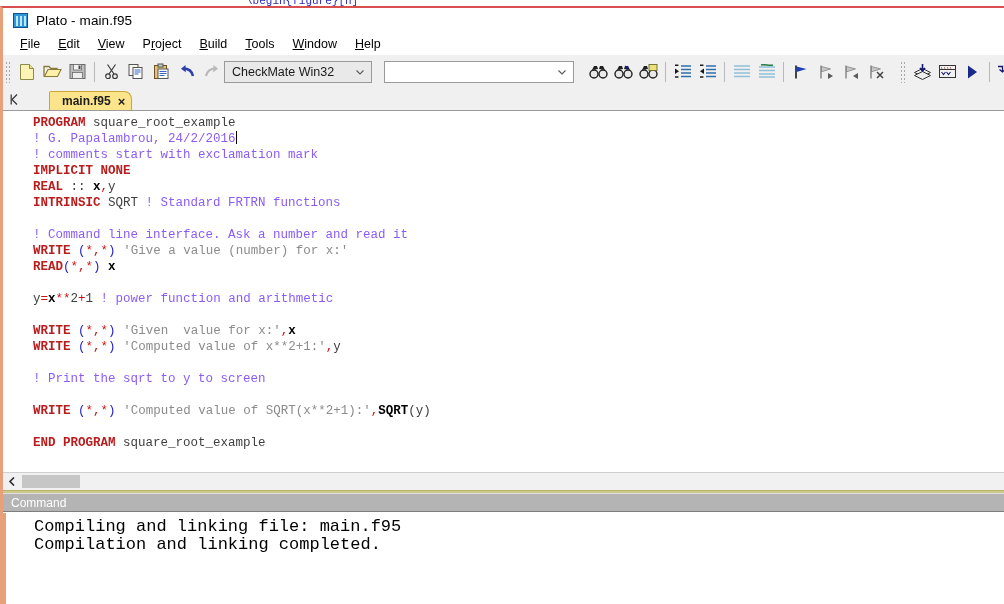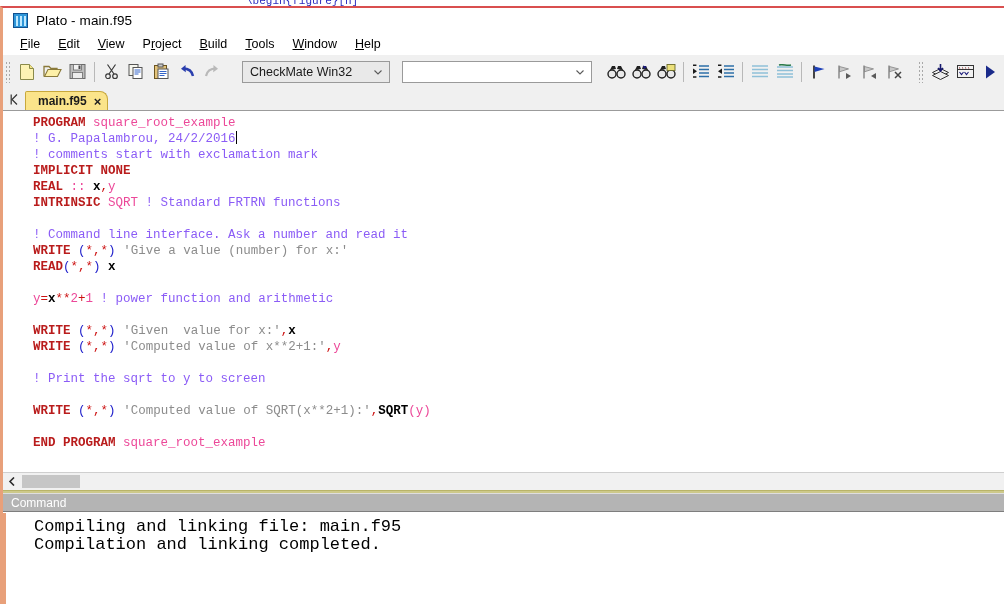--- a/index.html
+++ b/index.html
@@ -95,39 +95,39 @@
 
   
   .combo{
     height:22px; flex:none;
     border:1px solid #9a9a9a;
     display:flex; align-items:center;
     font-size:12.5px; color:#1a1a1a;
     padding-left:7px;
     position:relative;
   }
-  #combo-config{ width:148px; margin-left:18px; background:#e9e9e9; }
+  #combo-config{ width:148px; margin-left:0; background:#e9e9e9; }
   #combo-sub{ width:190px; margin-left:12px; background:#ffffff; }
   .combo .caret{
     position:absolute; right:7px; top:50%; margin-top:-2px;
     width:8px; height:5px;
   }
 
   
   #tab-strip{
     position:absolute; left:0; top:80px; width:1001px; height:22px;
     background:#f0f0f0;
     display:flex; align-items:flex-end;
   }
   #tab-scroll-left{
     width:22px; height:22px; display:flex; align-items:center; justify-content:center;
     flex:none; cursor:default;
   }
   #tab-main{
-    height:19px; margin-left:0;
+    height:19px; margin-left:24px;
     background:#fbe48a;
     border:1px solid #c8a83c;
     border-bottom:none;
     border-radius:2px 8px 0 0;
     display:flex; align-items:center;
     padding:0 6px 0 12px;
     font-size:12px; font-weight:bold; color:#1c1c1c;
     cursor:default;
   }
   #tab-close{
@@ -148,21 +148,21 @@
     white-space:pre;
     color:#000000;
   }
   .ln{ height:16px; }
   .kw   { color:#b91c1c; font-weight:bold; }
   .cmt  { color:#8b5cf6; }
   .str  { color:#8c8c8c; }
   .op   { color:#cc1111; }
   .par  { color:#2222cc; }
   .idb  { color:#000000; font-weight:bold; }
-  .pln  { color:#ec4899;margin-top:23px; }
+  .pln  { color:#404040;margin-top:23px; }
   .caret-bar{
     display:inline-block; width:1px; height:13px; background:#000;
     vertical-align:-2px; margin-left:0px;
   }
 
   
   #hscroll{
     position:absolute; left:0; top:464px; width:1001px; height:18px;
     background:#f1f1f1;
     border-top:1px solid #cfcfcf;

